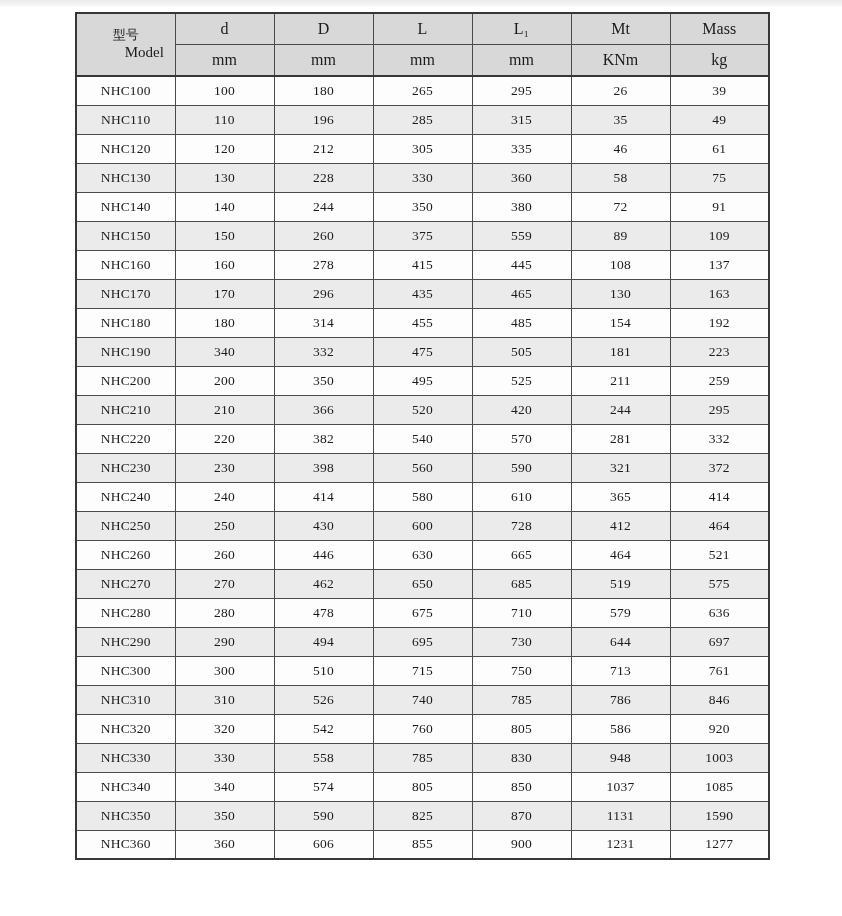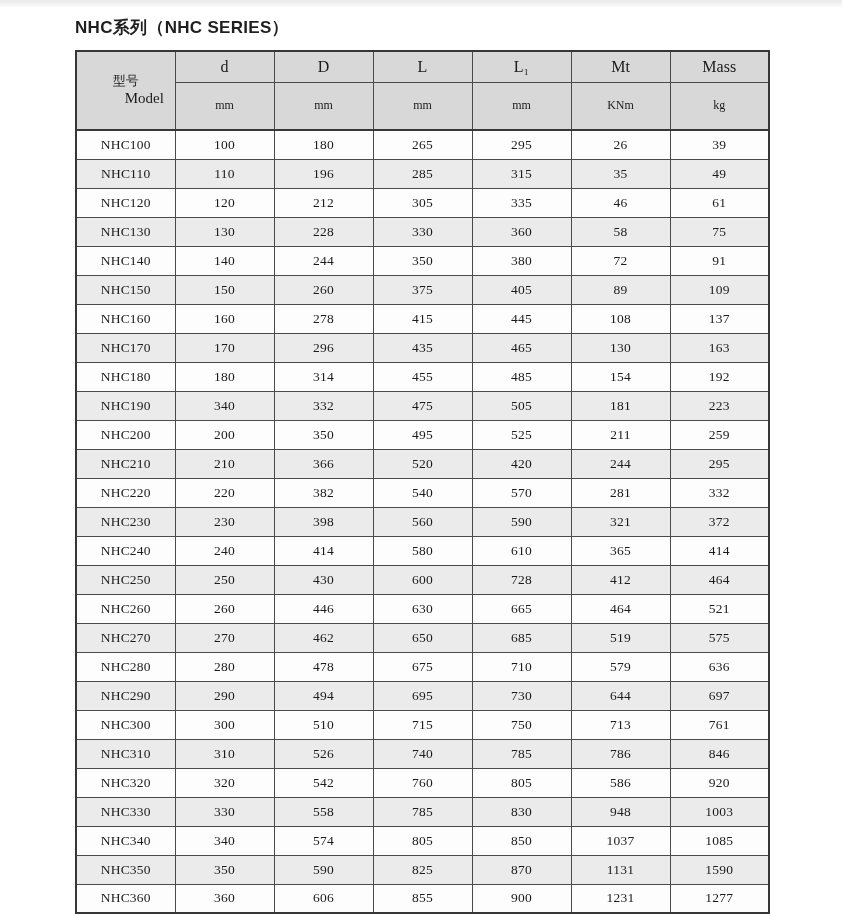--- a/index.html
+++ b/index.html
@@ -37,21 +37,21 @@
     border: 1px solid #4a4a4a;
     text-align: center;
     vertical-align: middle;
     font-weight: normal;
     color: #1b1b1b;
   }
   .spec-table thead th {
     background: #d8d8d8;
   }
   .spec-table thead tr.name-row th { height: 31px; font-size: 16px; }
-  .spec-table thead tr.unit-row th { height: 48px; font-size: 12px; }
+  .spec-table thead tr.unit-row th { height: 32px; font-size: 16px; }
   .spec-table thead th.model-head { font-size: 14px; line-height: 1.25; }
   .spec-table thead th.model-head .cn { display: block; font-size: 13px; }
   .spec-table thead th.model-head .en { display: block; font-size: 15px; margin-left: 37px; }
   .spec-table thead { border-bottom: 2px solid #373737; }
   .spec-table tbody td {
     height: 29px;
     font-size: 13.5px;
     background: #fdfdfd;
     letter-spacing: 0.2px;
   }
@@ -59,21 +59,20 @@
     background: #ebebeb;
   }
 </style>
 </head>
 <body>
 
 <div class="top-edge"></div>
 
 <div class="page">
 
-  <h1 class="page-title">NHC系列（NHC SERIES）</h1>
 
   <table class="spec-table">
     <colgroup>
       <col>
         <col>
         <col>
         <col>
         <col>
         <col>
         <col>
@@ -144,21 +143,21 @@
           <td>350</td>
           <td>380</td>
           <td>72</td>
           <td>91</td>
         </tr>
         <tr class="striped">
           <td>NHC150</td>
           <td>150</td>
           <td>260</td>
           <td>375</td>
-          <td>405</td>
+          <td>559</td>
           <td>89</td>
           <td>109</td>
         </tr>
         <tr>
           <td>NHC160</td>
           <td>160</td>
           <td>278</td>
           <td>415</td>
           <td>445</td>
           <td>108</td>

